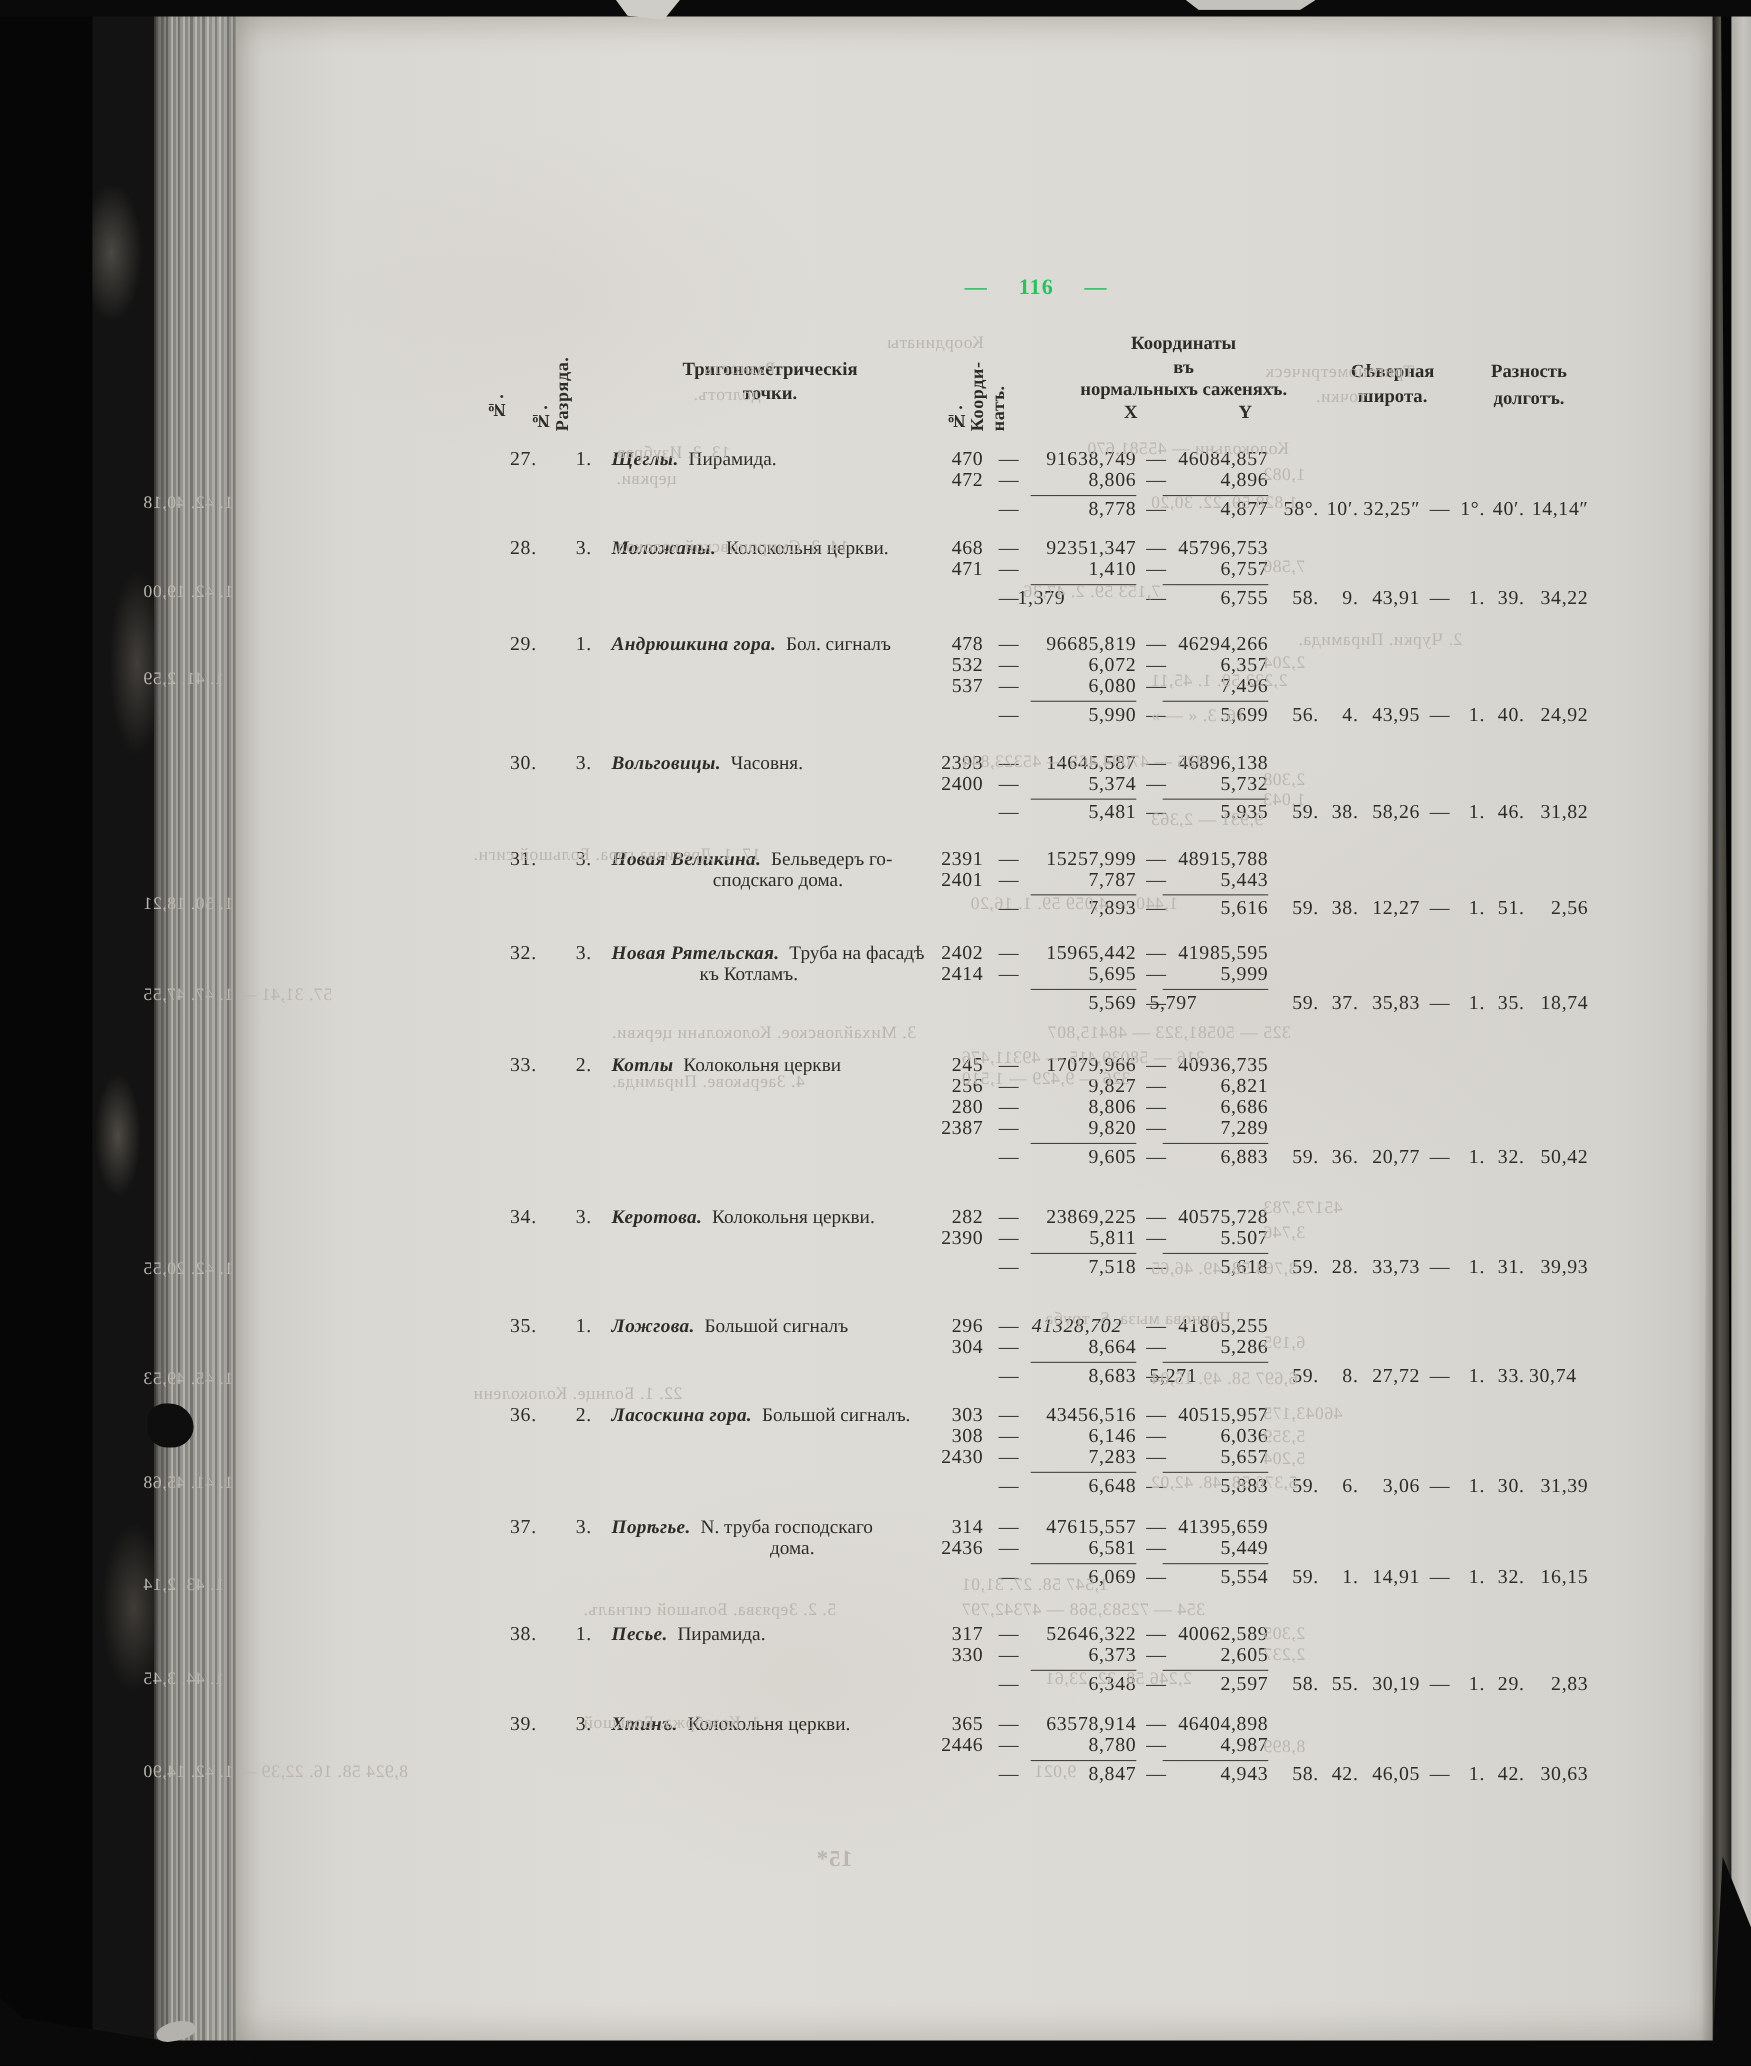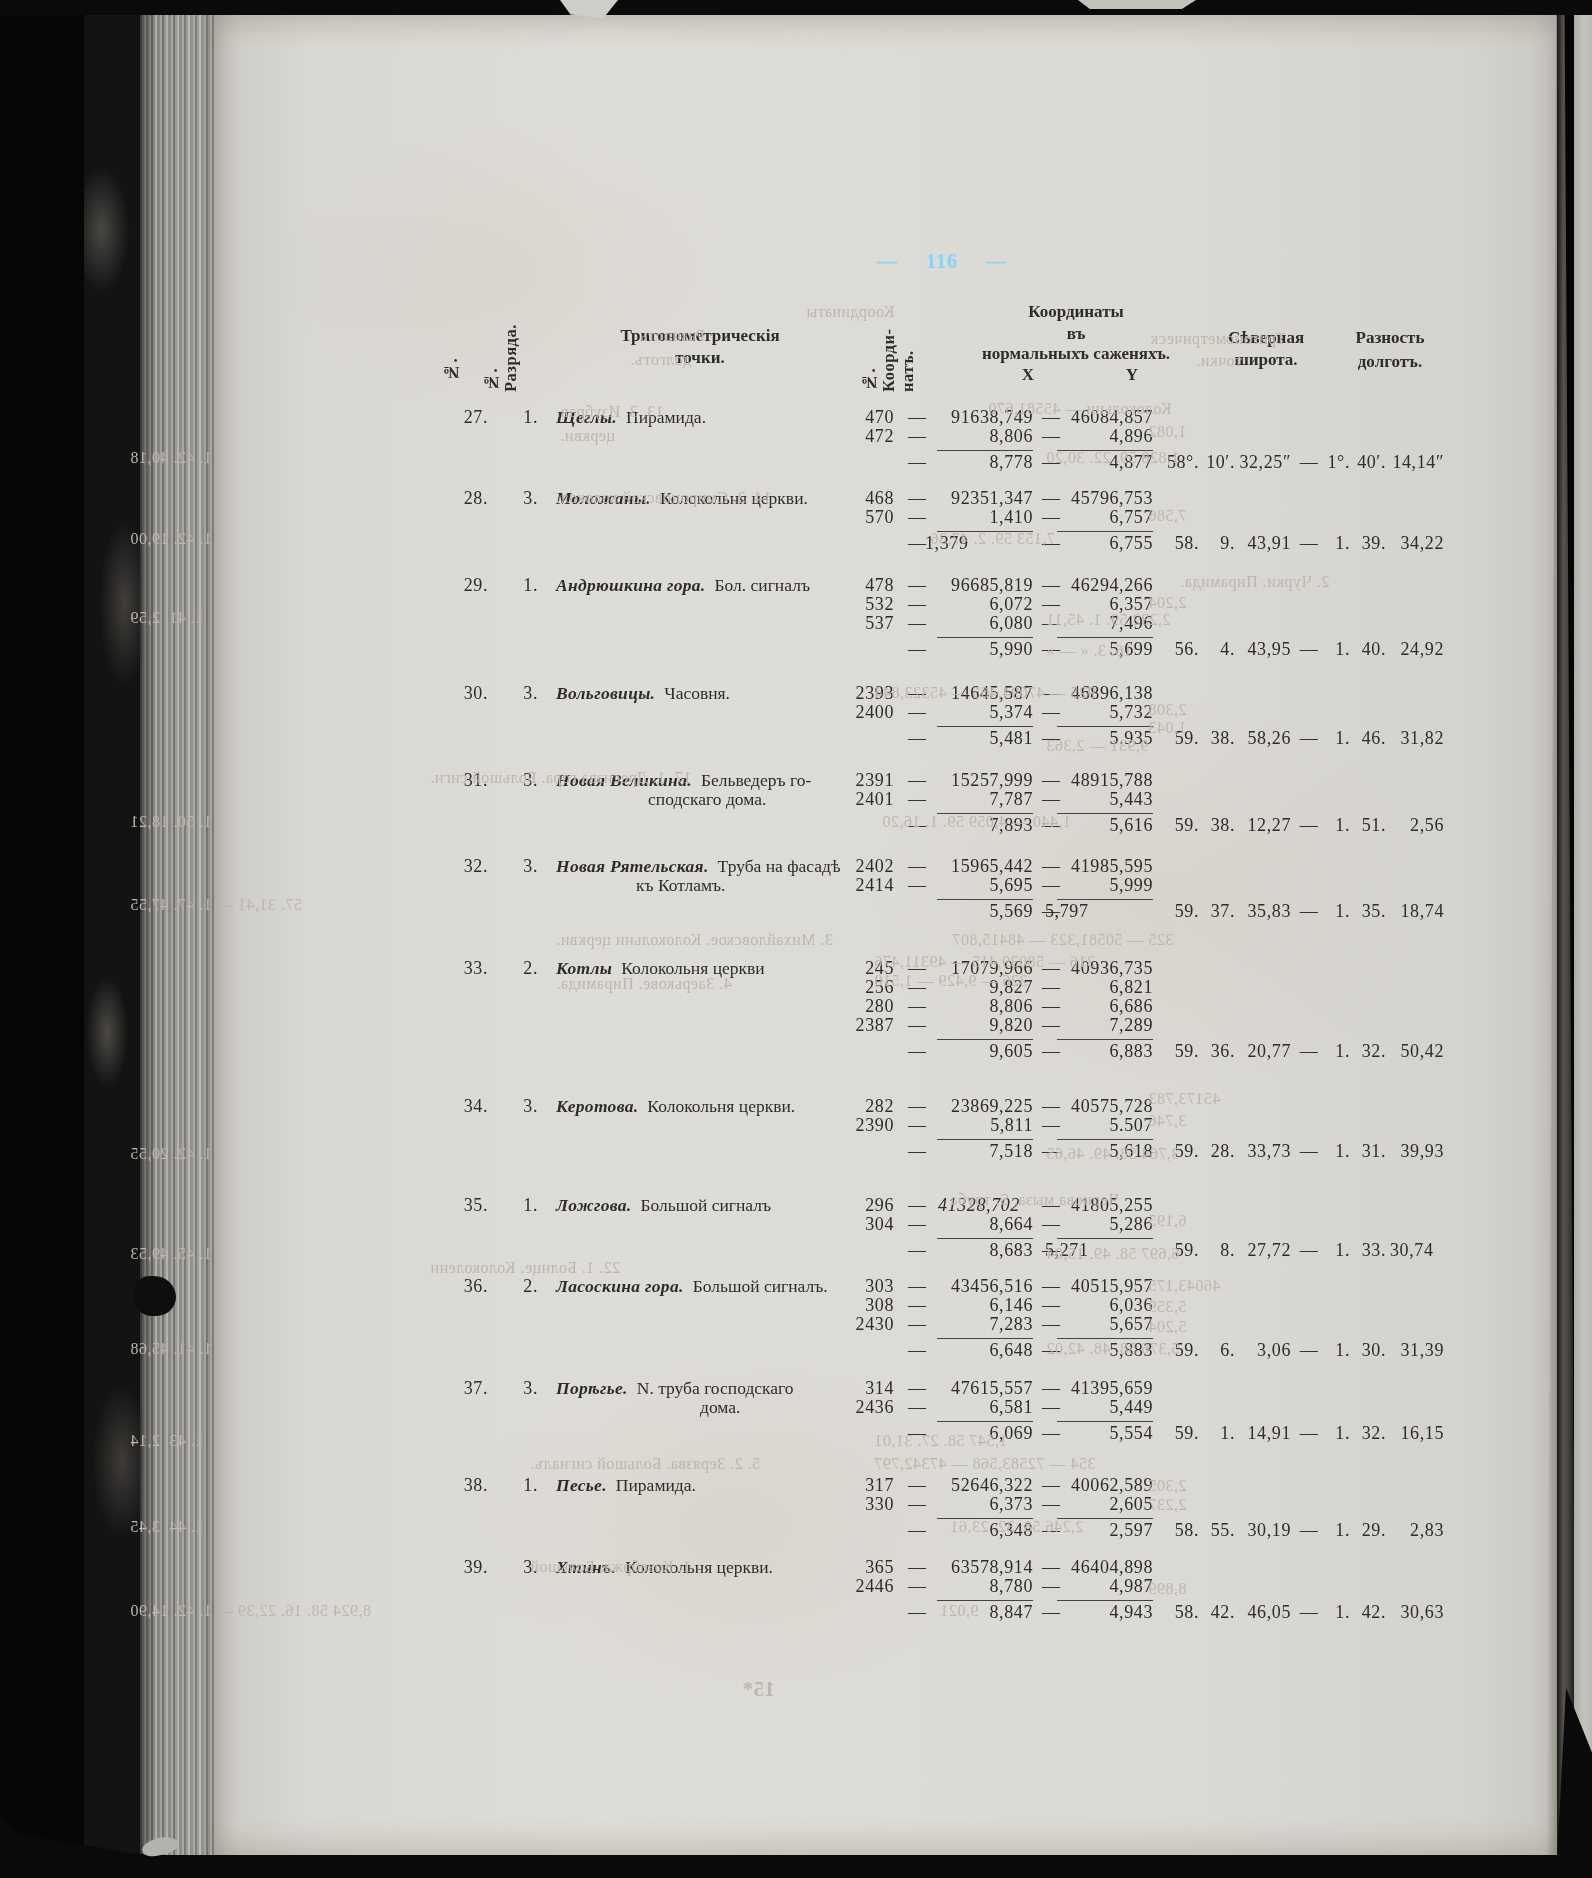--- a/index.html
+++ b/index.html
@@ -49,21 +49,21 @@
   .num{letter-spacing:.6px;}
   .name-line .nm{font-style:italic;font-weight:700;font-size:17.5px;letter-spacing:.3px;}
   .name-line .ds{margin-left:9px;font-size:17.5px;}
   .desc2{font-size:17.5px;}
   .sumrule{position:absolute;height:0;border-top:1.6px solid #45433d;}
   .hdr{position:absolute;font-weight:700;font-size:17px;line-height:20px;color:#2e2c28;white-space:nowrap;}
   .vh{position:absolute;font-weight:700;font-size:16.5px;color:#2e2c28;
       writing-mode:vertical-rl;transform:rotate(180deg);letter-spacing:.5px;}
   .vh span{display:block;line-height:19px;white-space:nowrap;}
   .pagehead{position:absolute;left:852px;top:250px;width:180px;text-align:center;
-      font-weight:700;font-size:20px;color:#7dd3fc;word-spacing:22px;letter-spacing:1px;}
+      font-weight:700;font-size:20px;color:#22c55e;word-spacing:22px;letter-spacing:1px;}
   .bleed{position:absolute;color:#b9b7af;font-size:16px;line-height:18px;white-space:nowrap;
       transform:scaleX(-1);filter:blur(.35px);font-weight:500;letter-spacing:.5px;}
   .bleed.big{font-size:21px;font-weight:700;}
 </style>
 </head>
 <body>
 
 <div id="scene">
   <div class="cover-edge"></div>
   <div class="page-stack"></div>
@@ -135,21 +135,21 @@
     <div class="cell num" style="left: 1354px; top: 453px; width: 32px; text-align: right;">40′.</div>
     <div class="cell num" style="left: 1390px; top: 453px; width: 54px; text-align: right;">14,14″</div>
     <div class="cell num" style="left: 450px; top: 489px; width: 38px; text-align: right;">28.</div>
     <div class="cell num" style="left: 500px; top: 489px; width: 38px; text-align: right;">3.</div>
     <div class="cell name-line" style="left: 556px; top: 489px;"><span class="nm">Моложаны.</span><span class="ds">Колокольня церкви.</span></div>
     <div class="cell num" style="left: 820px; top: 489px; width: 74px; text-align: right;">468</div>
     <div class="cell dash" style="left: 903px; top: 489px; width: 28px; text-align: center;">—</div>
     <div class="cell num" style="left: 925px; top: 489px; width: 108px; text-align: right;">92351,347</div>
     <div class="cell dash" style="left: 1037px; top: 489px; width: 28px; text-align: center;">—</div>
     <div class="cell num" style="left: 1045px; top: 489px; width: 108px; text-align: right;">45796,753</div>
-    <div class="cell num" style="left: 820px; top: 508px; width: 74px; text-align: right;">570</div>
+    <div class="cell num" style="left: 820px; top: 508px; width: 74px; text-align: right;">471</div>
     <div class="cell dash" style="left: 903px; top: 508px; width: 28px; text-align: center;">—</div>
     <div class="cell num" style="left: 925px; top: 508px; width: 108px; text-align: right;">1,410</div>
     <div class="cell dash" style="left: 1037px; top: 508px; width: 28px; text-align: center;">—</div>
     <div class="cell num" style="left: 1045px; top: 508px; width: 108px; text-align: right;">6,757</div>
     <div class="cell dash" style="left: 903px; top: 534px; width: 28px; text-align: center;">—</div>
     <div class="cell num" style="left: 925px; top: 534px; width: 108px; text-align: left;">1,379</div>
     <div class="cell dash" style="left: 1037px; top: 534px; width: 28px; text-align: center;">—</div>
     <div class="cell num" style="left: 1045px; top: 534px; width: 108px; text-align: right;">6,755</div>
     <div class="sumrule" style="left: 937px; top: 531px; width: 96px;"></div>
     <div class="sumrule" style="left: 1057px; top: 531px; width: 96px;"></div>

